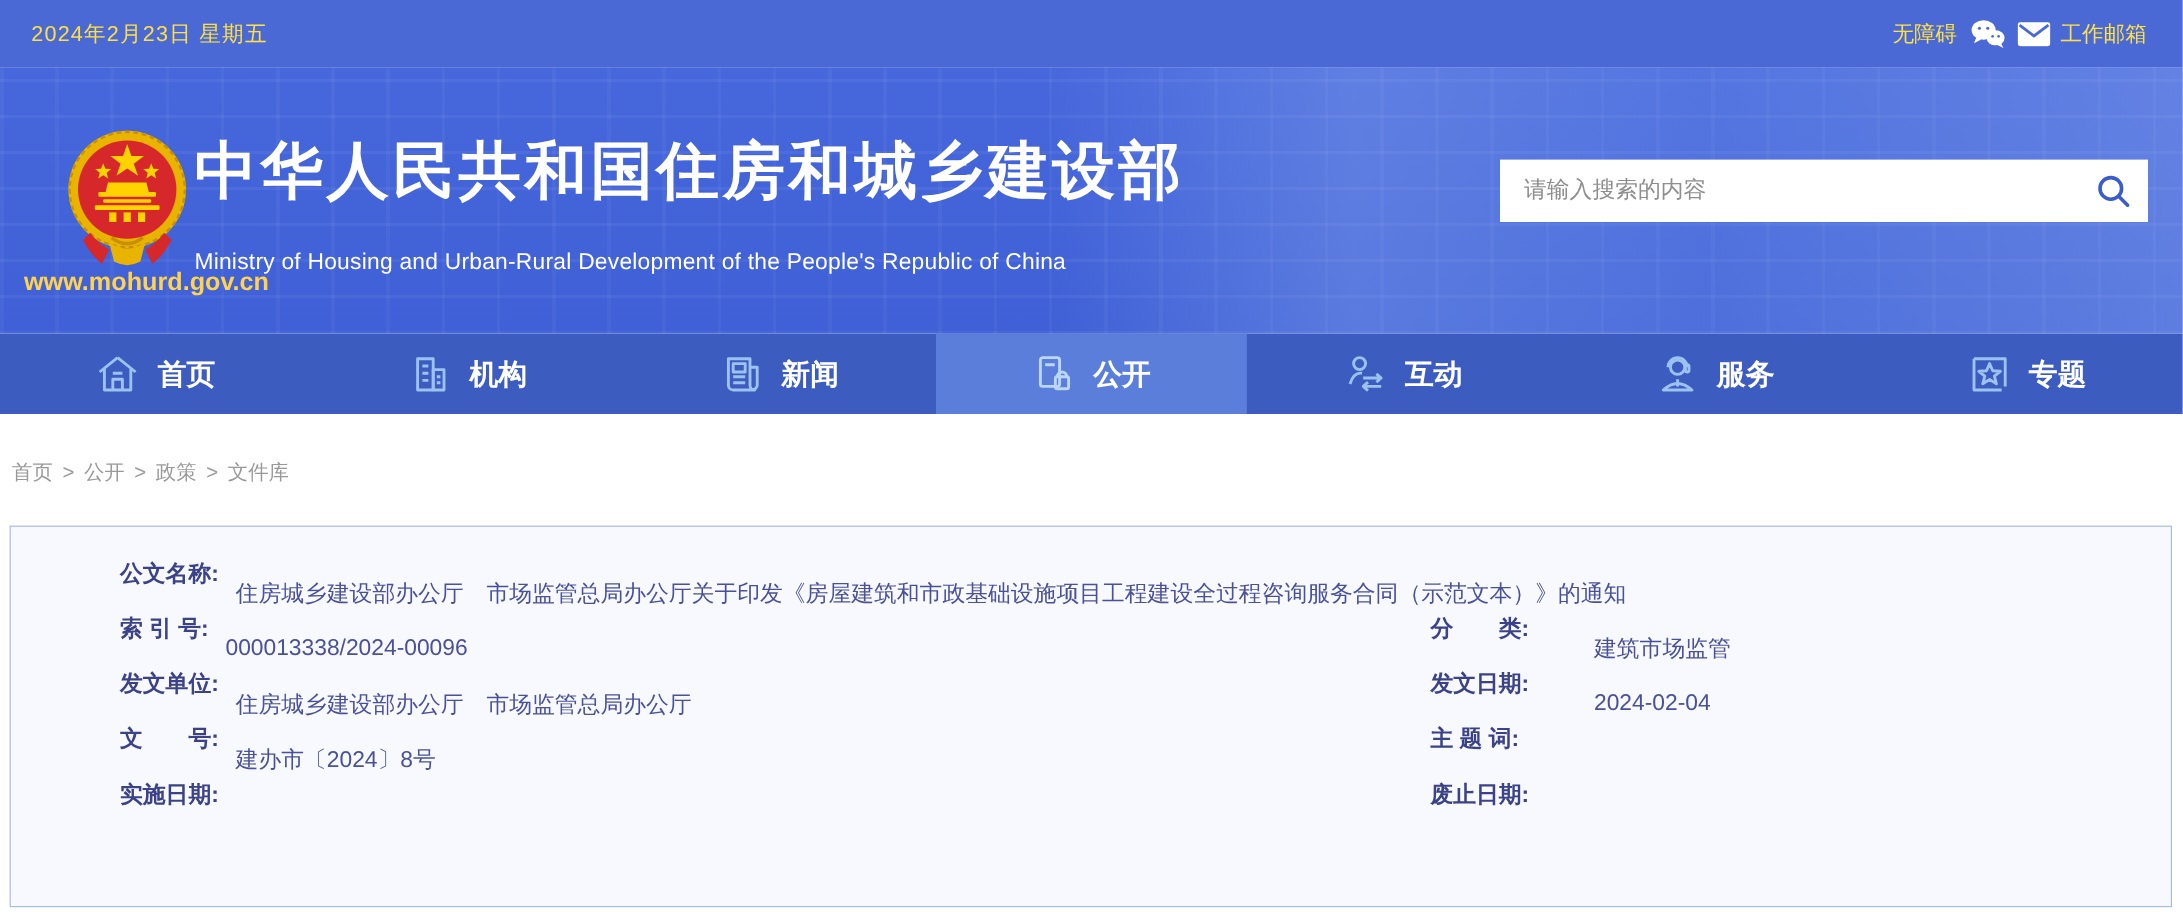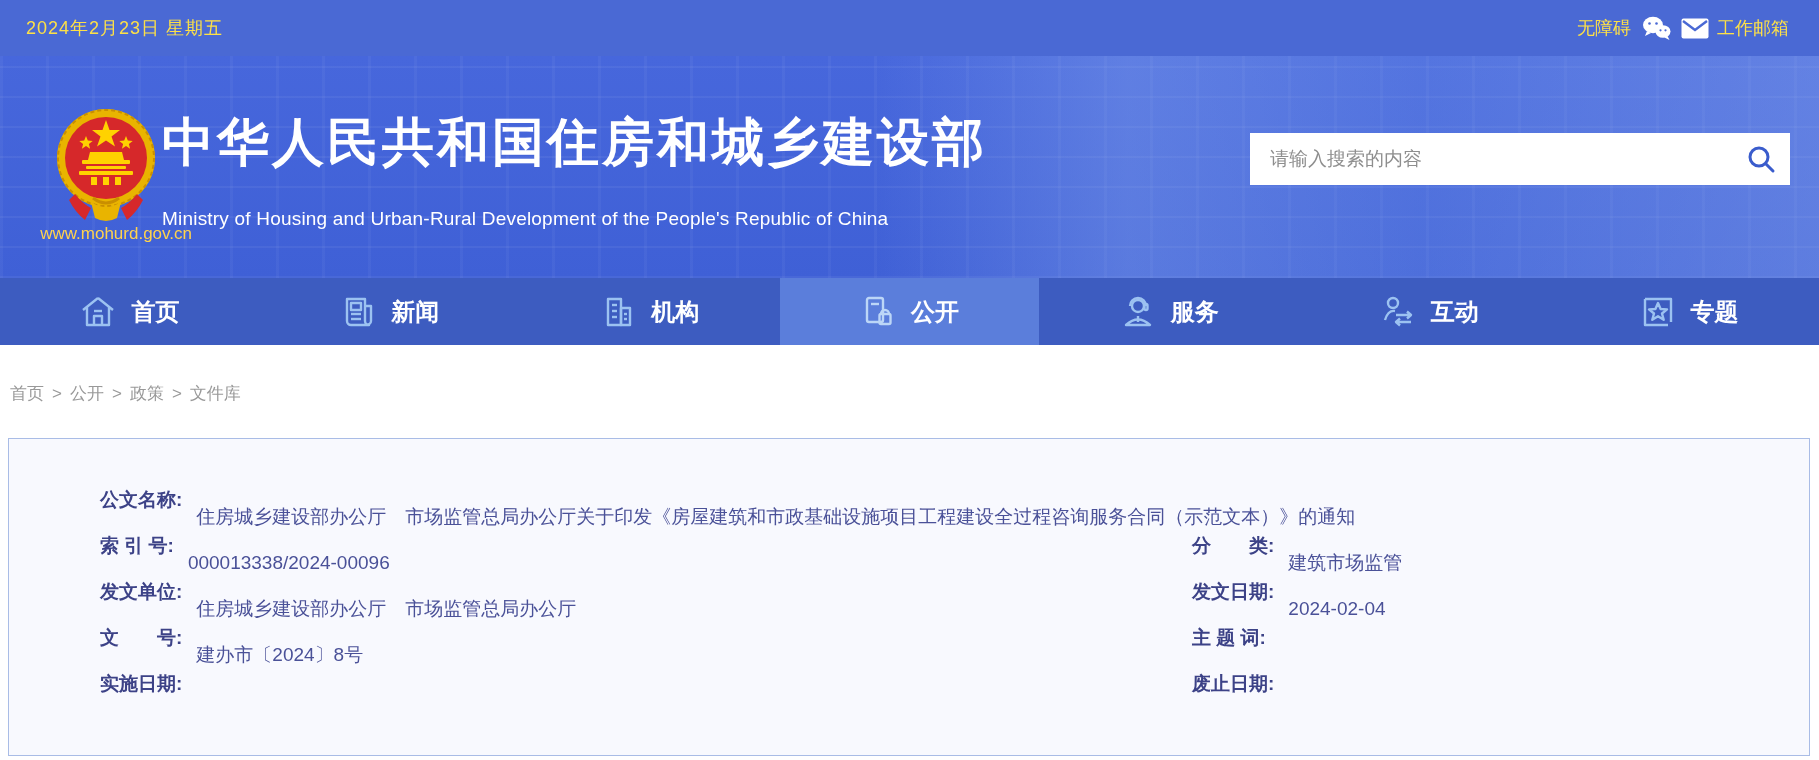--- a/index.html
+++ b/index.html
@@ -17,21 +17,21 @@
   .header { position:relative; height:222px;
     background:
       linear-gradient(90deg, rgba(255,255,255,0) 0 48%, rgba(160,190,245,0.28) 62%,
                       rgba(130,165,238,0.22) 78%, rgba(165,192,245,0.30) 100%),
       repeating-linear-gradient(0deg, rgba(255,255,255,0.05) 0 2px, rgba(255,255,255,0) 2px 30px),
       repeating-linear-gradient(90deg, rgba(255,255,255,0.04) 0 3px, rgba(255,255,255,0) 3px 46px),
       linear-gradient(180deg,#4767dc,#3f60d6);
   }
   .emblem { position:absolute; left:55px; top:42px; }
   .site-url { position:absolute; left:20px; top:168px; width:172px; text-align:right;
-              color:#ffd34d; font-weight:normal; font-size:17px; }
+              color:#ffd34d; font-weight:bold; font-size:21px; }
   .title-block { position:absolute; left:162px; top:52px; color:#fff; }
   .site-title { font-size:52px; font-weight:bold; letter-spacing:3px; white-space:nowrap; }
   .site-subtitle { margin-top:30px; font-size:19px; letter-spacing:0.2px; }
 
   .searchbox { position:absolute; left:1250px; top:77px; width:540px; height:52px;
                background:#fff; display:flex; align-items:center; padding:0 14px 0 20px; }
   .searchbox input { flex:1; border:none; outline:none; font-size:19px; color:#0369a1;
                      font-family:"Liberation Sans", sans-serif; background:transparent; }
   .searchbox input::placeholder { color:#8e8e8e; }
   .search-btn { background:none; border:none; cursor:pointer; display:flex; align-items:center; }
@@ -43,24 +43,24 @@
   .nav-item.active { background:#5b7edb; }
   .nav-icon { width:36px; height:36px; display:block; }
 
   
   .breadcrumb { margin:37px 0 0 10px; font-size:17px; color:#999; }
   .breadcrumb a { color:#999; text-decoration:none; cursor:pointer; }
   .crumb-sep { margin:0 8px; }
 
   
   .doc-card { margin:33px 9px 0 8px; height:318px; background:#f8f9fe;
-              border:1px solid #a9bce6; padding-top:38px;text-align:center; }
+              border:1px solid #a9bce6; padding-top:16px;text-align:center; }
   .meta-row { display:flex; height:46px; align-items:center; }
   .meta-cell-left  { flex:0 0 1183px; padding-left:91px; display:flex; align-items:center; }
-  .meta-cell-right { flex:1; display:flex; align-items:center; }
+  .meta-cell-right { flex:1; display:flex; align-items:center;gap:40px; }
   .meta-label { font-weight:bold; color:#3c4287; font-size:19px; white-space:pre;
                 margin-right:14px; }
   .meta-value { color:#4a5198; font-size:19px; white-space:pre;margin-top:33px; }
 </style>
 </head>
 <body>
 
 <div class="topbar">
   <div class="topbar-date">2024年2月23日 星期五</div>
   <div class="topbar-right">
@@ -135,75 +135,75 @@
     <svg class="nav-icon" viewBox="0 0 36 36" fill="none" stroke="#9cc2f1" stroke-width="2.4" stroke-linejoin="round">
       <path d="M18 4 L3 16 M18 4 L33 16 M7 13 V31 H29 V13"></path>
       <path d="M14 31 V22 H22 V31"></path>
       <line x1="14" y1="17" x2="22" y2="17"></line>
     </svg>
     <span>首页</span>
   </div>
 
   <div class="nav-item">
     <svg class="nav-icon" viewBox="0 0 36 36" fill="none" stroke="#9cc2f1" stroke-width="2.4" stroke-linejoin="round">
-      <path d="M7 5 H25 V27 A4 4 0 0 0 29 31 H11 A4 4 0 0 1 7 27 Z"></path>
-      <path d="M25 12 H31 V27 A3.5 3.5 0 0 1 27.5 30.5"></path>
-      <rect x="11" y="9" width="10" height="7"></rect>
-      <line x1="11" y1="20" x2="21" y2="20"></line>
-      <line x1="11" y1="25" x2="21" y2="25"></line>
-    </svg>
-    <span>新闻</span>
-  </div>
-
-  <div class="nav-item">
-    <svg class="nav-icon" viewBox="0 0 36 36" fill="none" stroke="#9cc2f1" stroke-width="2.4" stroke-linejoin="round">
       <rect x="8" y="5" width="13" height="26"></rect>
       <rect x="21" y="14" width="9" height="17"></rect>
       <line x1="12" y1="11" x2="17" y2="11"></line>
       <line x1="12" y1="17" x2="17" y2="17"></line>
       <line x1="12" y1="23" x2="17" y2="23"></line>
       <line x1="24" y1="20" x2="27" y2="20"></line>
       <line x1="24" y1="25" x2="27" y2="25"></line>
     </svg>
     <span>机构</span>
   </div>
 
+  <div class="nav-item">
+    <svg class="nav-icon" viewBox="0 0 36 36" fill="none" stroke="#9cc2f1" stroke-width="2.4" stroke-linejoin="round">
+      <path d="M7 5 H25 V27 A4 4 0 0 0 29 31 H11 A4 4 0 0 1 7 27 Z"></path>
+      <path d="M25 12 H31 V27 A3.5 3.5 0 0 1 27.5 30.5"></path>
+      <rect x="11" y="9" width="10" height="7"></rect>
+      <line x1="11" y1="20" x2="21" y2="20"></line>
+      <line x1="11" y1="25" x2="21" y2="25"></line>
+    </svg>
+    <span>新闻</span>
+  </div>
+
   <div class="nav-item active">
     <svg class="nav-icon" viewBox="0 0 36 36" fill="none" stroke="#bcd6f7" stroke-width="2.4" stroke-linejoin="round">
       <rect x="7" y="4" width="16" height="24" rx="2"></rect>
       <line x1="11" y1="10" x2="19" y2="10"></line>
       <path d="M21 20 a4 4 0 0 1 8 0"></path>
       <rect x="19.5" y="20" width="11" height="10" rx="1.5"></rect>
     </svg>
     <span>公开</span>
   </div>
 
   <div class="nav-item">
     <svg class="nav-icon" viewBox="0 0 36 36" fill="none" stroke="#9cc2f1" stroke-width="2.4" stroke-linejoin="round">
+      <circle cx="13" cy="9" r="5"></circle>
+      <path d="M5 26 Q8 16 15 17"></path>
+      <path d="M16 21 H31 M27 17.5 L31 21 L27 24.5"></path>
+      <path d="M31 28 H16 M20 24.5 L16 28 L20 31.5"></path>
+    </svg>
+    <span>互动</span>
+  </div>
+
+  <div class="nav-item">
+    <svg class="nav-icon" viewBox="0 0 36 36" fill="none" stroke="#9cc2f1" stroke-width="2.4" stroke-linejoin="round">
       <circle cx="18" cy="12" r="6"></circle>
       <path d="M10 12 a8 8 0 0 1 16 0"></path>
       <rect x="24.5" y="10" width="3" height="6" rx="1.5"></rect>
       <path d="M6 31 Q18 20 30 31 Z"></path>
       <line x1="18" y1="22" x2="18" y2="28"></line>
     </svg>
     <span>服务</span>
   </div>
 
   <div class="nav-item">
     <svg class="nav-icon" viewBox="0 0 36 36" fill="none" stroke="#9cc2f1" stroke-width="2.4" stroke-linejoin="round">
-      <circle cx="13" cy="9" r="5"></circle>
-      <path d="M5 26 Q8 16 15 17"></path>
-      <path d="M16 21 H31 M27 17.5 L31 21 L27 24.5"></path>
-      <path d="M31 28 H16 M20 24.5 L16 28 L20 31.5"></path>
-    </svg>
-    <span>互动</span>
-  </div>
-
-  <div class="nav-item">
-    <svg class="nav-icon" viewBox="0 0 36 36" fill="none" stroke="#9cc2f1" stroke-width="2.4" stroke-linejoin="round">
       <path d="M5 5 H31 V28 M5 5 V31 H28"></path>
       <polygon points="18,9 20.6,15 27,15.4 22,19.5 23.7,25.8 18,22.3 12.3,25.8 14,19.5 9,15.4 15.4,15"></polygon>
     </svg>
     <span>专题</span>
   </div>
 </div>
 
 <div class="breadcrumb">
   <a>首页</a><span class="crumb-sep">&gt;</span><a>公开</a><span class="crumb-sep">&gt;</span><a>政策</a><span class="crumb-sep">&gt;</span><a>文件库</a>
 </div>

